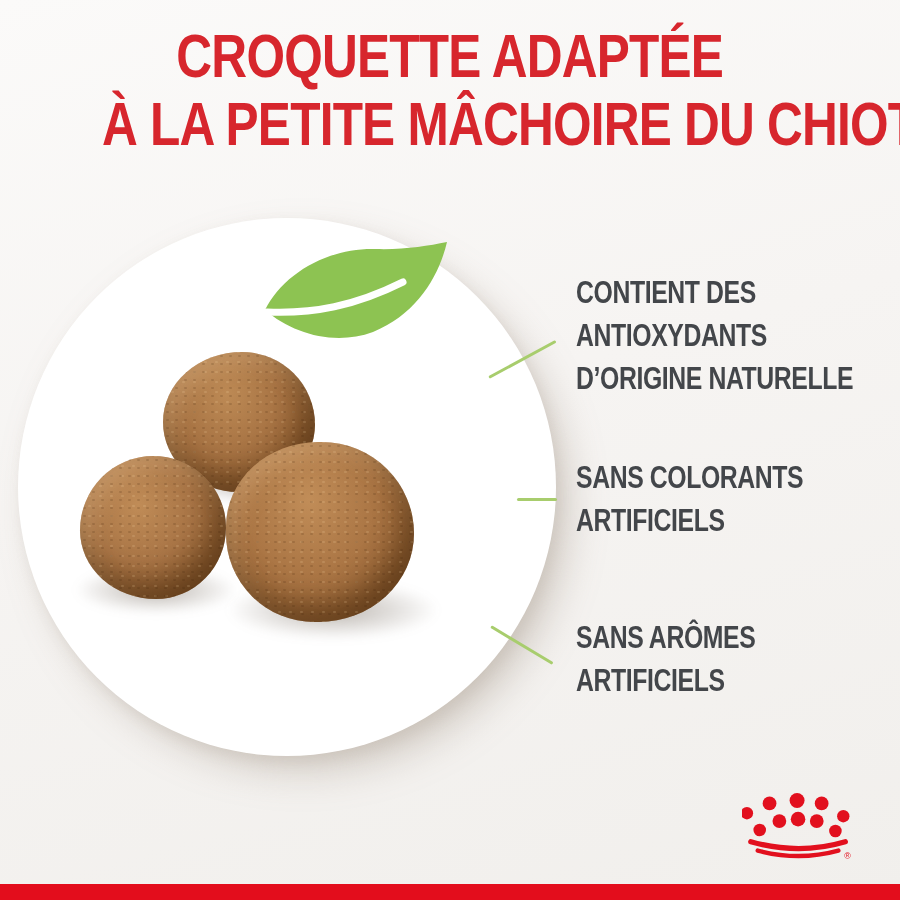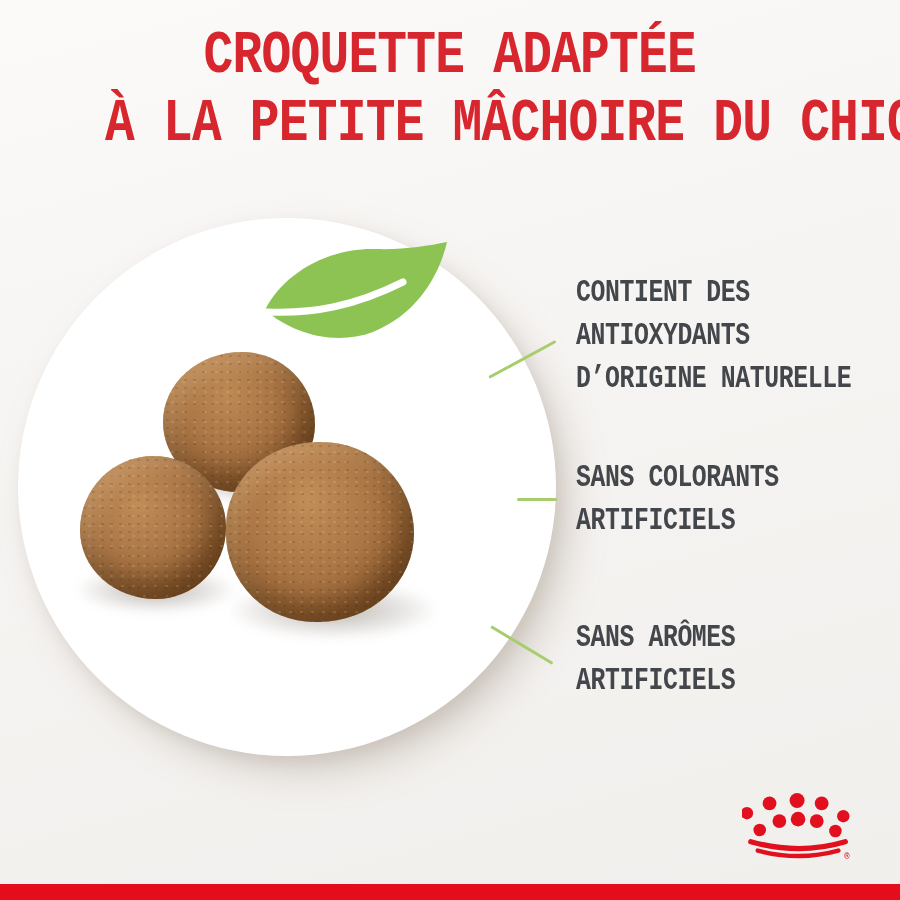--- a/index.html
+++ b/index.html
@@ -1,19 +1,19 @@
 <!DOCTYPE html>
 <html style="--color-background: #f6f4f2; --color-headline-red: #d7262d; --color-bar-red: #e30d1c; --color-crown-red: #e2101e; --color-text-gray: #43464a; --color-leaf-green: #8dc352; --color-connector-green: #a8cd6d; --color-kibble-brown: #a87444; --color-circle-white: #ffffff;"><head>
 <meta charset="utf-8">
 <style>
   html,body{margin:0;padding:0;background:#e9e7e4;}
   .stage{
     position:relative;width:900px;height:900px;overflow:hidden;
     background:linear-gradient(165deg,#fbfaf9 0%,#f6f4f2 45%,#f1efec 100%);
-    font-family:Liberation Mono, monospace;
+    font-family:Liberation Sans, sans-serif;
   }
   
   .headline{position:absolute;top:22px;left:0;width:900px;text-align:center;
     color:var(--color-headline-red,#d7262d);font-weight:bold;}
   .hl{display:block;font-size:62px;line-height:68px;}
   .hl>span{display:inline-block;transform:scaleX(0.8);transform-origin:50% 50%;
     white-space:nowrap;letter-spacing:-1px;}
   
   .circle{position:absolute;left:18px;top:218px;width:538px;height:538px;border-radius:50%;
     background:var(--color-circle-white,#fff);

